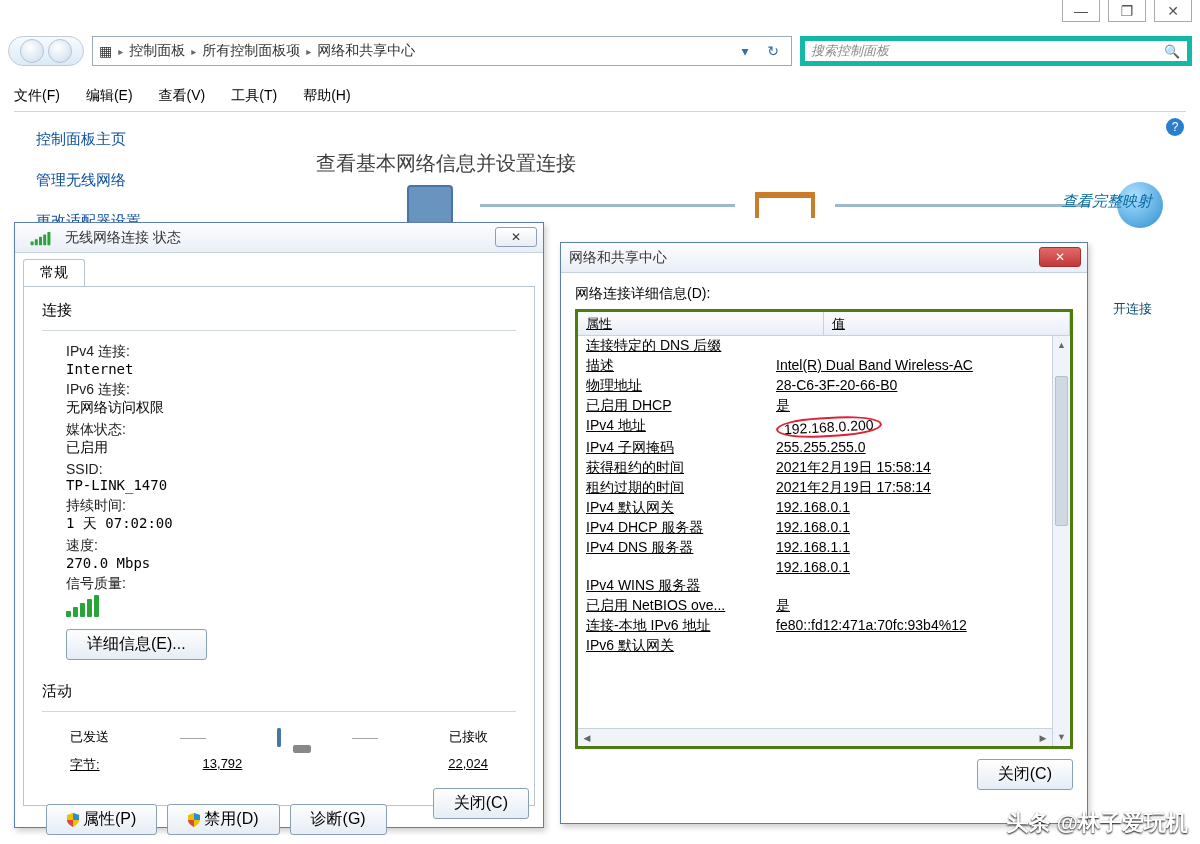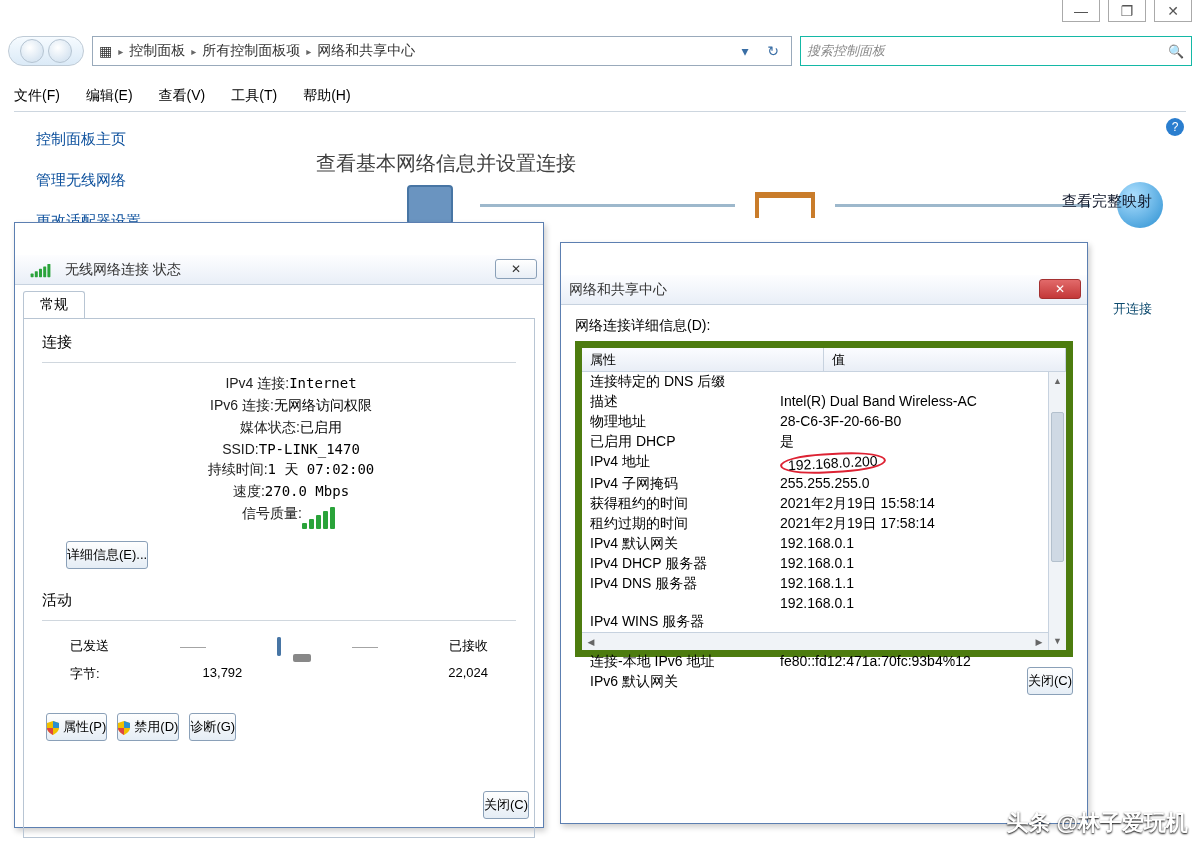--- a/index.html
+++ b/index.html
@@ -10,78 +10,78 @@
 .titlebtn { width: 38px; height: 22px; border: 1px solid #aaa; border-top: none; display: flex; align-items: center; justify-content: center; font-size: 14px; color: #555; cursor: pointer; }
 
 
 .nav { position: absolute; top: 34px; left: 8px; right: 8px; height: 34px; display: flex; align-items: center; gap: 8px; }
 .navback { width: 76px; height: 30px; border: 1px solid #bfcbd6; border-radius: 15px; background: linear-gradient(#f6fbff,#dbeaf7); display:flex; align-items:center; justify-content:center; gap:4px;}
 .navcircle{ width:24px;height:24px;border-radius:50%;background:radial-gradient(circle at 40% 35%,#fff,#d9e6f2 70%);border:1px solid #b5c4d2;}
 .addr { flex: 0 0 700px; height: 30px; border: 1px solid #9ab; display: flex; align-items: center; padding: 0 6px; gap: 6px; font-size: 14px; color: #333; }
 .addr .tri{ color:#666; font-size:10px;}
 .addrend{ margin-left:auto; display:flex; gap:4px; align-items:center;}
 .addricon{ width:24px; height:24px; display:flex; align-items:center; justify-content:center; color:#3a6ea5;}
-.search { flex: 1; height: 30px; border: 1px solid #14b8a6; display: flex; align-items: center; padding: 0 6px; color: #888; font-style: italic; }
+.search { flex: 1; height: 30px; border: 5px solid #14b8a6; display: flex; align-items: center; padding: 0 6px; color: #888; font-style: italic; }
 .searchmag{ margin-left:auto; color:#3a6ea5; font-style: normal;}
 
 
 .menubar { position: absolute; top: 84px; left: 14px; right: 14px; height: 28px; display: flex; align-items: center; gap: 26px; font-size: 14px; border-bottom: 1px solid #cdd6df; padding-bottom:4px;}
 .menubar span { cursor: pointer; }
 
 
 .helpicon{ position:absolute; top:118px; right:16px; width:18px; height:18px; border-radius:50%; background:#2a7ecf; color:#fff; font-size:12px; display:flex; align-items:center; justify-content:center;}
 
 
 .leftpanel{ position:absolute; top:130px; left:36px; width:250px; color:#0b4f9c; font-size:15px;}
 .leftpanel div{ margin-bottom:22px; cursor:pointer;}
 
 
 .heading{ position:absolute; top:150px; left:316px; color:#404040; font-size:20px; font-weight:normal;}
 .diagramrow{ position:absolute; top:180px; left:400px; right:30px; height:50px; display:flex; align-items:center; gap:20px; }
 .lineconn{ flex:1; height:0; border-top:3px solid #9db8cc;}
 .diag-item{ width:60px; height:50px; display:flex; align-items:center; justify-content:center;}
-.viewmap{ position:absolute; top:192px; right:48px; color:#0f172a; font-size:15px;}
+.viewmap{ position:absolute; top:192px; right:48px; color:#0369a1; font-size:15px;font-style:italic;}
 .disclink{ position:absolute; top:300px; right:48px; color:#0c4a6e; font-size:13px;}
 
 
 .dlg{ position:absolute; background:#fff; border:1px solid #5c7fb1; box-shadow:2px 3px 6px rgba(0,0,0,.2);}
-.dlg .bar{ height:30px; background:linear-gradient(#fdfdff,#e9eff7); border-bottom:1px solid #c7d2df; display:flex; align-items:center; padding:0 8px; font-size:14px; color:#333; position:relative;margin-top:32px;}
+.dlg .bar{ height:30px; background:linear-gradient(#fdfdff,#e9eff7); border-bottom:1px solid #c7d2df; display:flex; align-items:center; padding:0 8px; font-size:14px; color:#333; position:relative;}
 .dlgclose{ position:absolute; right:6px; top:4px; width:42px; height:20px; border:1px solid #8aa0b8; border-radius:3px; background:linear-gradient(#fff,#e8eef6); display:flex; align-items:center; justify-content:center; font-size:12px;}
 .dlgclose.red{ background:linear-gradient(#e26a6a,#c33838); color:#fff; border-color:#a43030;}
 
 
 .dlg1{ top:222px; left:14px; width:530px; height:606px;}
 .tabs{ padding:6px 8px 0 8px;}
 .tab{ display:inline-block; padding:4px 16px; border:1px solid #b8c5d3; border-bottom:none; border-radius:3px 3px 0 0; background:#fff; font-size:14px;}
 .tabbody{ margin:0 8px 0 8px; border:1px solid #b8c5d3; padding:14px 18px 10px 18px; height:520px;}
 .grp{ font-size:15px; margin-bottom:8px;}
-.row{ display:flex; justify-content:center; font-size:14px; padding:2px 0 2px 24px;}
+.row{ display:flex; justify-content:flex-end; font-size:14px; padding:2px 0 2px 24px;flex-direction:column;}
 .row .lbl{ color:#222;}
 .row .val{ font-family:Consolas,monospace;}
 .signal{ display:inline-block; width:38px; height:24px; position:relative;}
 .signal span{ position:absolute; bottom:0; width:5px; background:#2aa33a; border-radius:1px;}
 .signal span:nth-child(1){ left:0; height:6px;}
 .signal span:nth-child(2){ left:7px; height:10px;}
 .signal span:nth-child(3){ left:14px; height:14px;}
 .signal span:nth-child(4){ left:21px; height:18px;}
 .signal span:nth-child(5){ left:28px; height:22px;}
-.btn{ display:inline-block; padding:4px 0; border:1px solid #8aa0b8; border-radius:3px; background:linear-gradient(#fefefe,#e5edf5); font-size:13px; cursor:pointer;}
+.btn{ display:inline-block; padding:4px 20px; border:1px solid #8aa0b8; border-radius:3px; background:linear-gradient(#fefefe,#e5edf5); font-size:16px; cursor:pointer;}
 .shield{ display:inline-block; width:12px; height:14px; margin-right:4px; vertical-align:middle;}
 .shield svg{ width:12px; height:14px;}
 hr.sep{ border:none; border-top:1px solid #d0d7de; margin:10px 0;}
 .activityrow{ display:flex; align-items:center; justify-content:space-between; padding:6px 28px;}
-.btrow{ display:flex; justify-content:space-between; padding:4px 28px;}
+.btrow{ display:flex; justify-content:space-between; padding:4px 28px;text-decoration:underline;}
 .btnrow{ display:flex; gap:10px; padding:6px 4px;}
 .dlgfoot{ position:absolute; bottom:8px; right:14px;}
 
 
 .dlg2{ top:242px; left:560px; width:528px; height:582px;}
 .dlg2 .inner{ padding:12px 14px;}
 .listhdr{ font-size:14px; margin-bottom:6px;}
-.listbox{ border:7px solid #4d7c0f; height:316px; position:relative;}
+.listbox{ border:3px solid #4d7c0f; height:440px; position:relative;text-decoration:underline;}
 .colhdr{ display:flex; height:24px; background:linear-gradient(#fbfcff,#e9eef6); border-bottom:1px solid #c7d2df;}
 .colhdr div{ flex:1; padding:3px 8px; border-right:1px solid #c7d2df; font-size:13px;}
 .listrows{ height:414px; overflow:hidden; font-family:Consolas,monospace; font-size:14px; position:relative;}
 .lrow{ display:flex;}
 .lrow div:first-child{ width:190px; padding:1px 8px;}
 .lrow div:last-child{ flex:1; padding:1px 8px;}
 .circled{ display:inline-block; border:2px solid #d23; border-radius:50%/60%; padding:0 6px; transform:rotate(-3deg);}
 .vscroll{ position:absolute; right:0; top:24px; bottom:0; width:18px; background:#f0f3f7; border-left:1px solid #c7d2df;}
 .vscroll .thumb{ position:absolute; left:2px; right:2px; top:40px; height:150px; background:#cfd9e4; border:1px solid #b3c0cd; border-radius:2px;}
 .vscroll .arr{ position:absolute; left:0; right:0; height:18px; display:flex; align-items:center; justify-content:center; font-size:9px; color:#666;}

